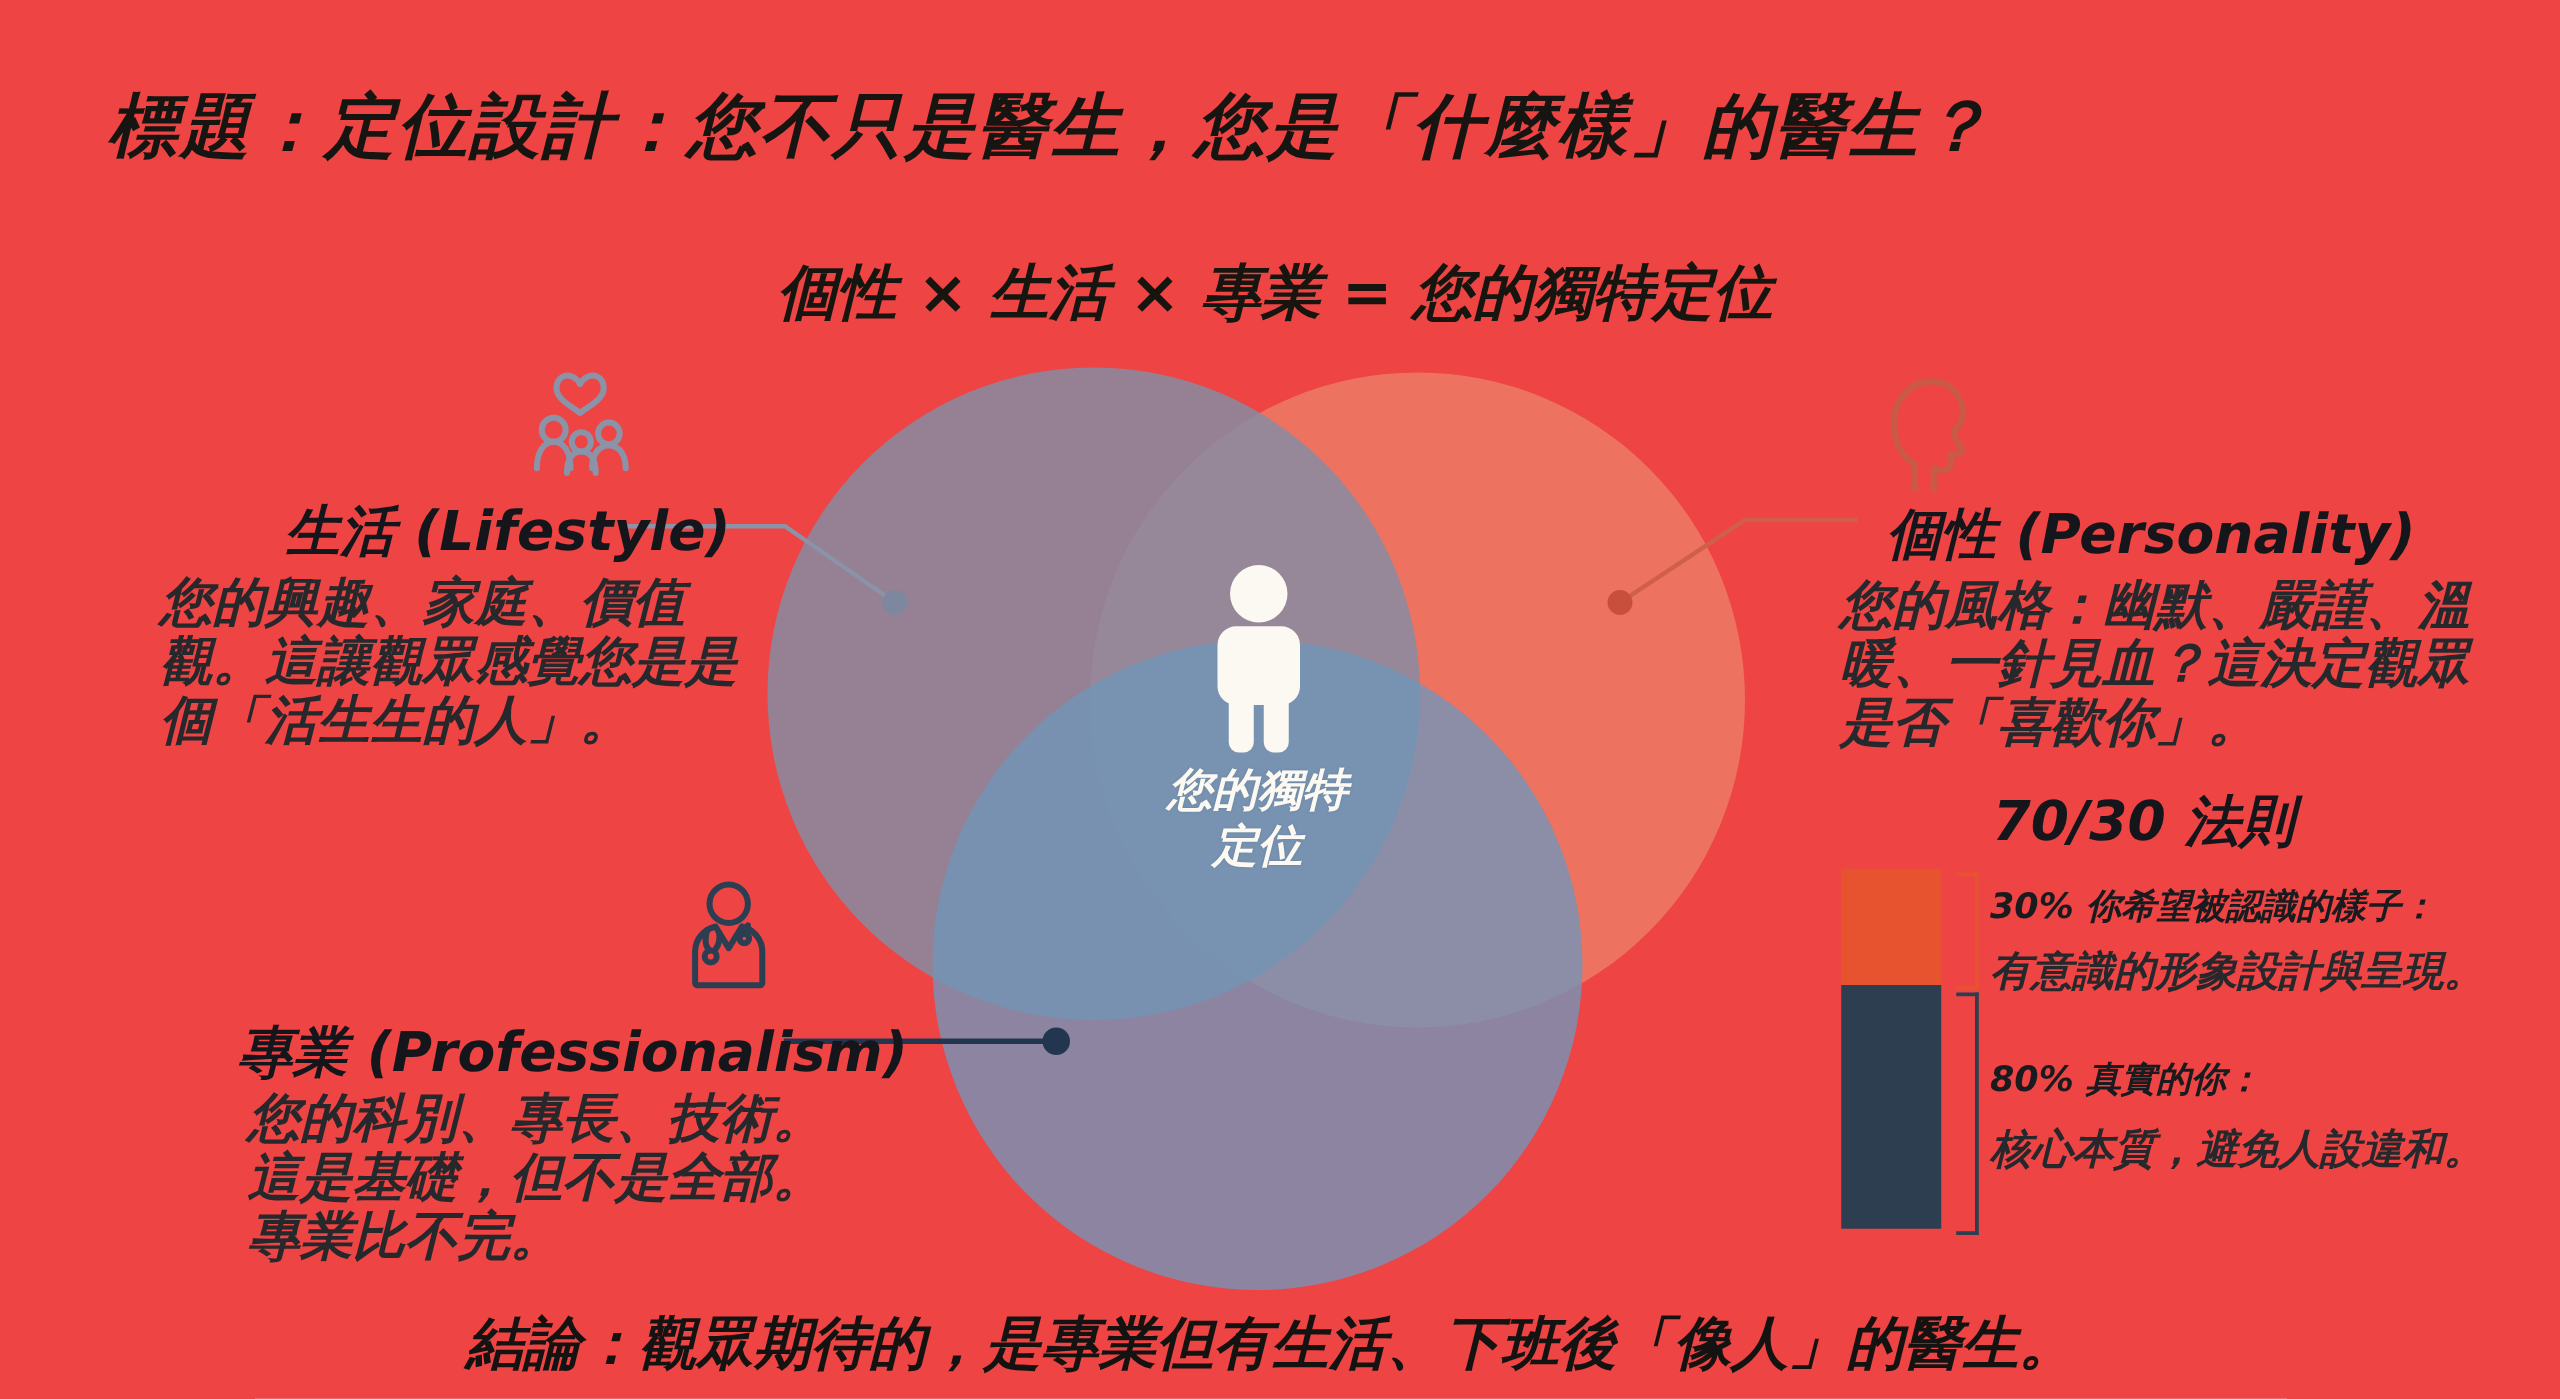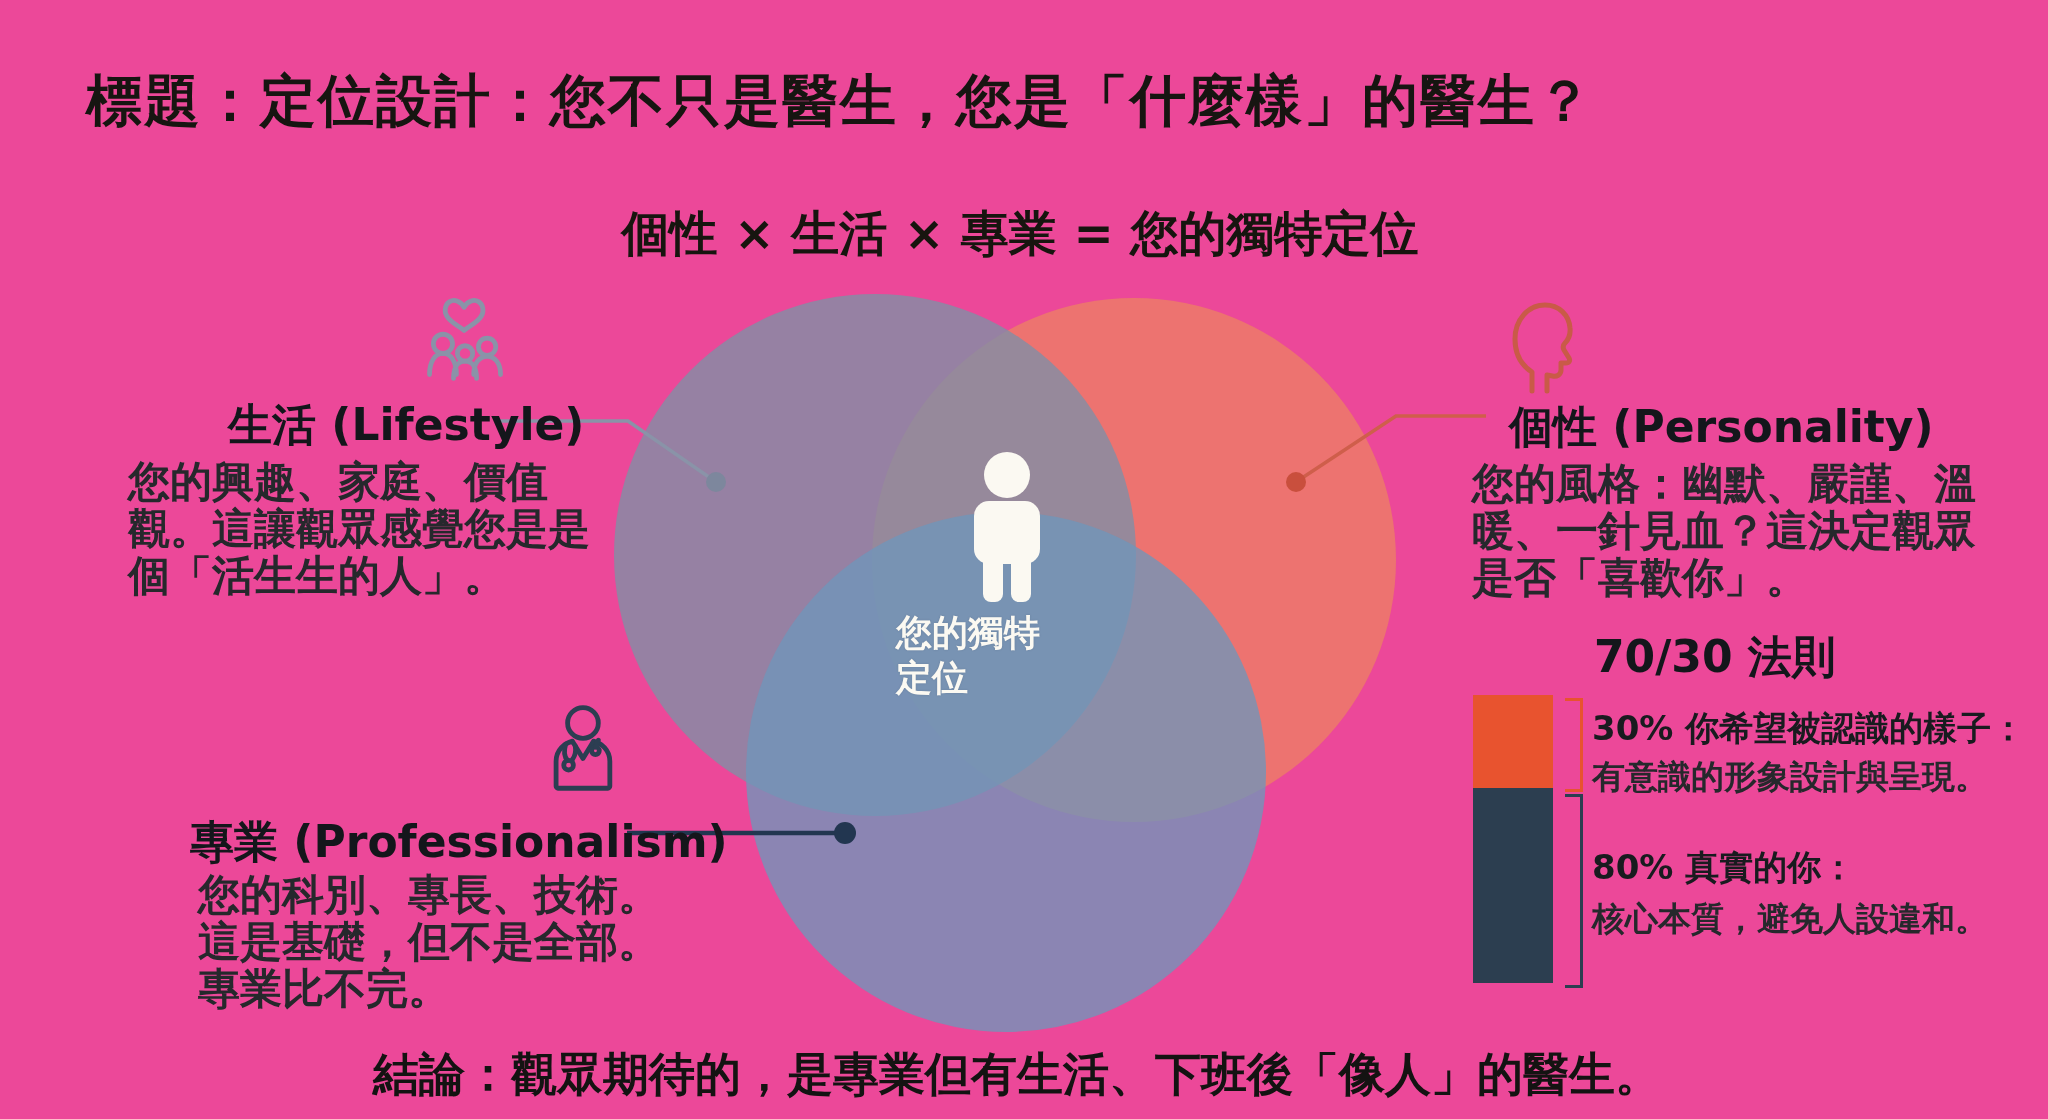--- a/index.html
+++ b/index.html
@@ -1,46 +1,47 @@
 <!DOCTYPE html>
 <html><head>
 <meta charset="utf-8">
 <style>
   html,body{margin:0;padding:0;}
   .canvas{
     position:relative; width:2048px; height:1119px; overflow:hidden;
-    background:#ec4899;
+    background:#ef4444;
     font-family:"DejaVu Sans","Liberation Sans",sans-serif;
     color:#1b1a17;
+    font-style:italic;
   }
   .abs{position:absolute;}
   .title{
     left:86px; top:64px; font-size:56px; font-weight:700; letter-spacing:2px; color:#171511;
     white-space:nowrap;
   }
   .formula{
     left:520px; top:202px; width:1000px; text-align:center;
     font-size:48px; font-weight:700; color:#17150f; white-space:nowrap;
   }
   .venn-svg{left:0; top:0;}
   .node-label{font-size:44px; font-weight:700; color:#14161b; white-space:nowrap;}
   .node-desc{font-size:42px; font-weight:600; line-height:47px; color:#26282c;}
   .center-label{
-    left:896px; top:610px; width:220px; text-align:left;
+    left:896px; top:610px; width:220px; text-align:center;
     font-size:36px; font-weight:700; line-height:45px; color:#fbf9f2;
     text-shadow:0 0 2px rgba(60,70,90,.25);
   }
   .rule-heading{left:1594px; top:628px; font-size:44px; font-weight:700; color:#14161b; white-space:nowrap;}
   .bar{left:1473px; width:80px;}
   .bar-top{top:695px; height:93px; background:#e8532f;}
   .bar-bottom{top:788px; height:195px; background:#2c3e50;}
   .bracket{width:15px; border-style:solid; border-left:none; background:transparent;}
   .bracket-top{left:1565px; top:698px; height:88px; border-width:3px; border-color:#e8532f;}
   .bracket-bottom{left:1565px; top:794px; height:188px; border-width:3px; border-color:#2c3e50;}
-  .rule-title{font-size:34px; font-weight:700; color:#191b1f; white-space:nowrap;}
+  .rule-title{font-size:28px; font-weight:700; color:#191b1f; white-space:nowrap;}
   .rule-desc{font-size:33px; font-weight:600; color:#26282c; white-space:nowrap;text-align:right;}
   .conclusion{
     left:0; top:1044px; width:2012px; text-align:center;
     font-size:46px; font-weight:700; color:#141312; white-space:nowrap;padding-left:11px;
   }
 </style>
 </head>
 <body>
 
 <div class="canvas">

